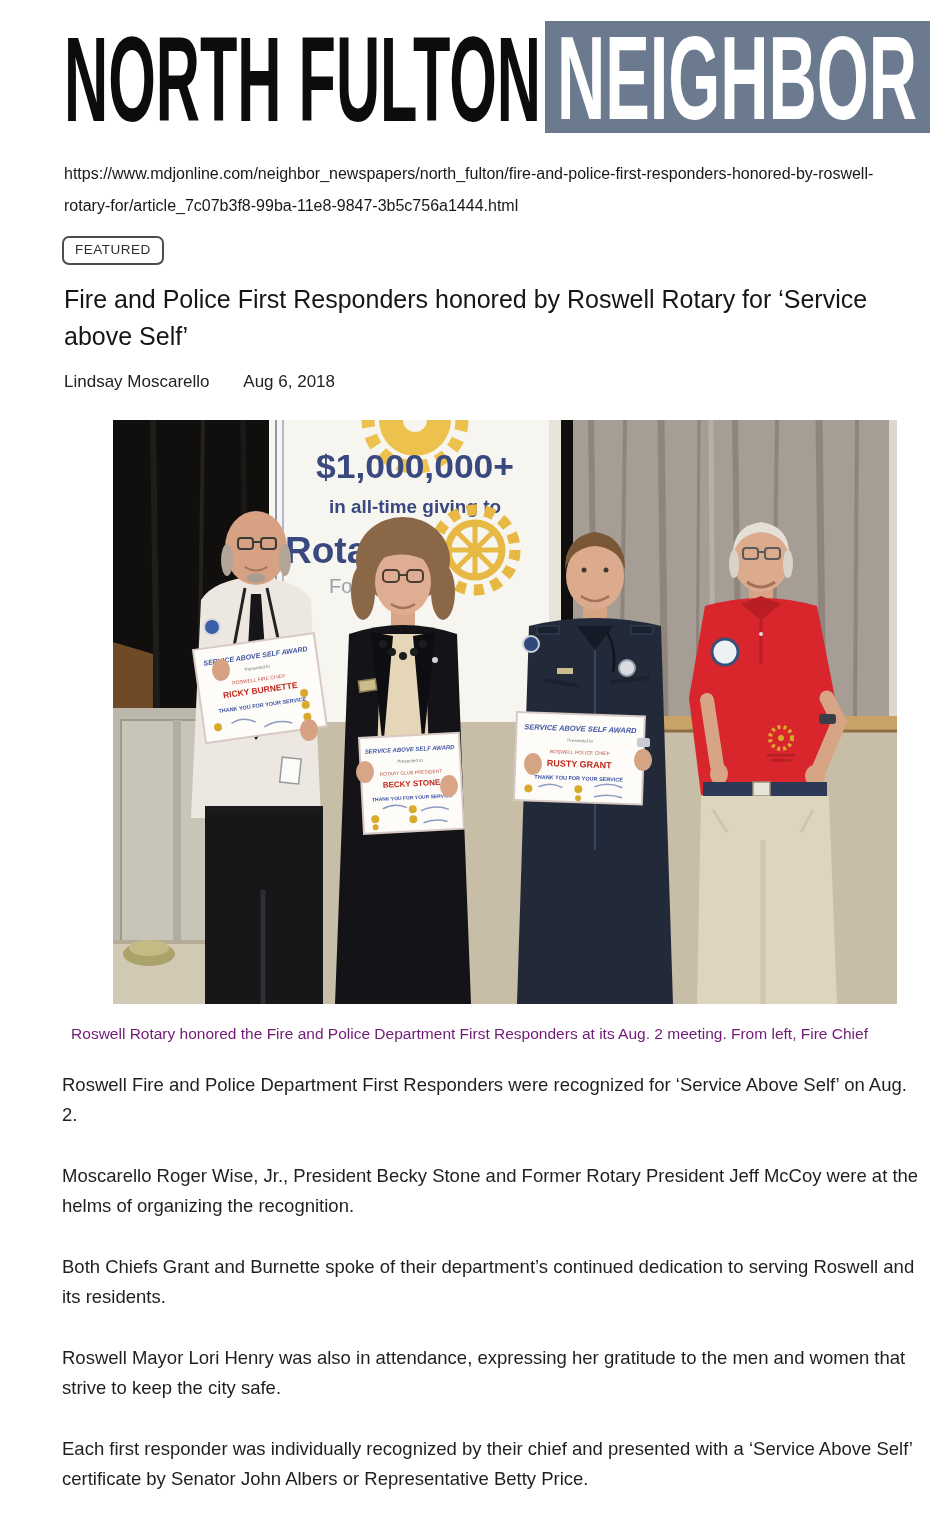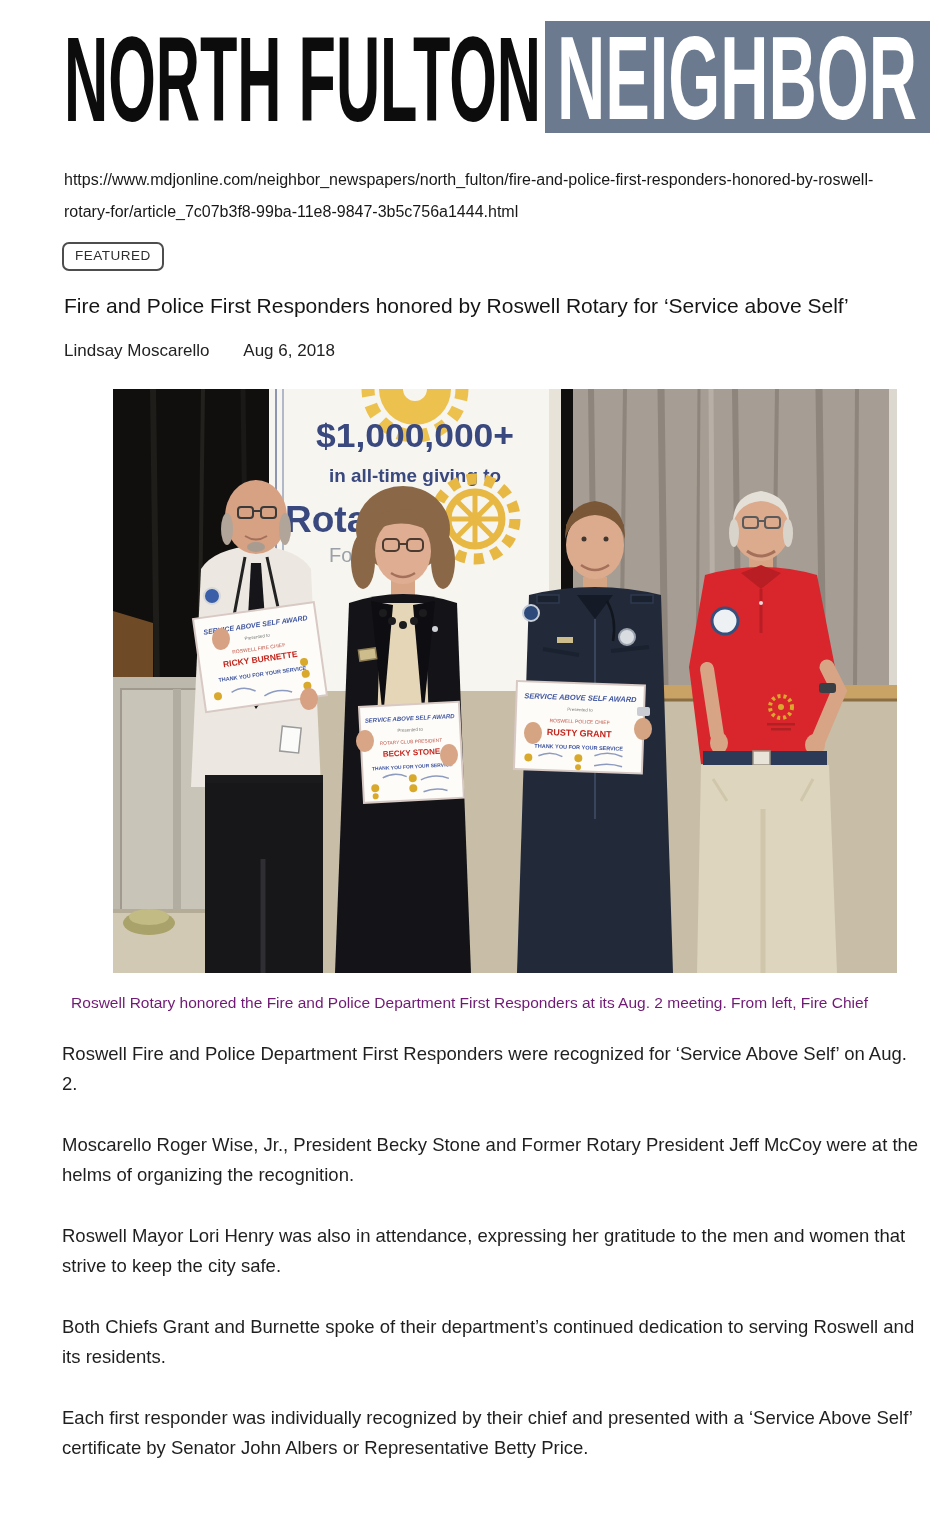--- a/index.html
+++ b/index.html
@@ -1,24 +1,24 @@
 <!DOCTYPE html>
 <html><head>
 <meta charset="utf-8">
 <style>
   html,body{margin:0;padding:0;background:#ffffff;}
   body{width:939px;height:1537px;overflow:hidden;position:relative;
        font-family:"Liberation Sans",sans-serif;color:#1d1d1d;}
   .masthead{margin:8px 0 0 0;}
   .masthead svg{display:block;}
-  .url-block{margin:26px 62px 0 64px;font-size:16px;line-height:32px;color:#181818;}
+  .url-block{margin:20px 62px 0 64px;font-size:16px;line-height:32px;color:#181818;}
   .badge{display:inline-block;margin:14px 0 0 62px;padding:4px 11px 6px;
          border:2px solid #4d4d4d;border-radius:7px;font-size:13.5px;
          letter-spacing:.5px;color:#2e2e2e;}
-  h1.headline{margin:16px 62px 0 64px;font-size:21px;line-height:37px;
+  h1.headline{margin:16px 62px 0 64px;font-size:25px;line-height:37px;
               font-weight:400;color:#151515;max-width:860px;}
   .byline{margin:17px 0 0 64px;font-size:17px;color:#222;}
   .byline .author{margin-right:30px;}
   .photo-frame{margin:28px 0 0 113px;width:696px;height:584px;background:#111;}
   .photo-frame svg{display:block;}
   .caption{margin:21px 30px 0 30px;text-align:center;font-size:15.5px;color:#701a75;}
   .article-body{margin:27px 0 0 62px;width:862px;}
   .article-body p{margin:1px 0 31px 0;font-size:18.5px;line-height:30px;color:#1f1f1f;}
   .article-body p:last-child{margin-bottom:0;}
   .cert-title{font-style:italic;font-weight:bold;}
@@ -288,19 +288,19 @@
 </svg>
 </div>
 
 
 <div class="caption">Roswell Rotary honored the Fire and Police Department First Responders at its Aug. 2 meeting. From left, Fire Chief</div>
 
 
 <div class="article-body">
   <p>Roswell Fire and Police Department First Responders were recognized for ‘Service Above Self’ on Aug. 2.</p>
   <p>Moscarello Roger Wise, Jr., President Becky Stone and Former Rotary President Jeff McCoy were at the helms of organizing the recognition.</p>
+  <p>Both Chiefs Grant and Burnette spoke of their department’s continued dedication to serving Roswell and its residents.</p>
   <p>Roswell Mayor Lori Henry was also in attendance, expressing her gratitude to the men and women that strive to keep the city safe.</p>
-  <p>Both Chiefs Grant and Burnette spoke of their department’s continued dedication to serving Roswell and its residents.</p>
   <p>Each first responder was individually recognized by their chief and presented with a ‘Service Above Self’ certificate by Senator John Albers or Representative Betty Price.</p>
 </div>
 
 
 
 
 </body></html>

